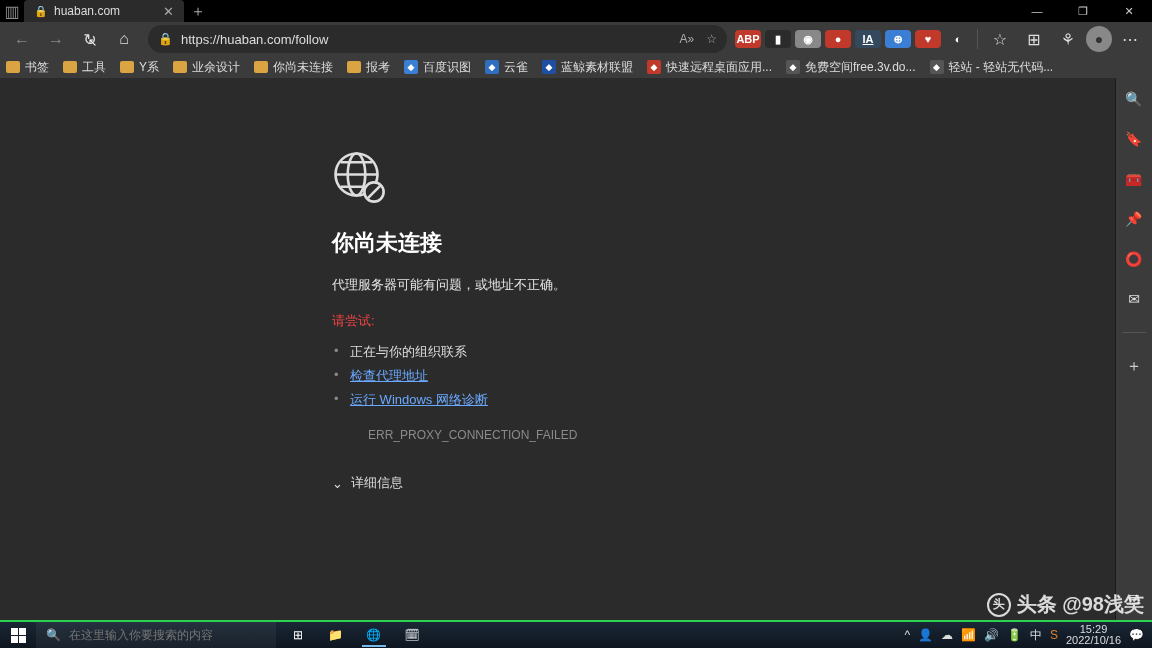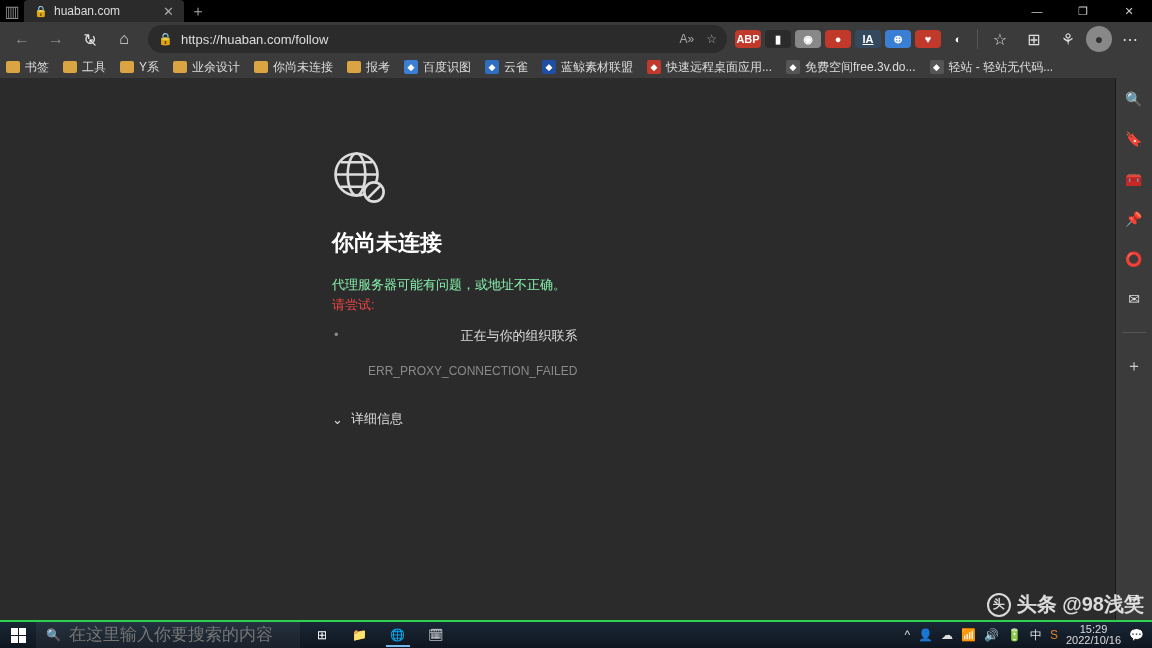--- a/index.html
+++ b/index.html
@@ -34,45 +34,45 @@
 .bm { display:flex; align-items:center; gap:5px; white-space:nowrap; }
 .bm .folder { width:14px; height:12px; background:#d9a441; border-radius:2px; }
 .bm .fav { width:14px; height:14px; border-radius:2px; display:flex; align-items:center; justify-content:center; font-size:9px; color:#fff; }
 
 
 .content-wrap { position:relative; height: calc(648px - 22px - 34px - 22px - 28px); display:flex; }
 .page { flex:1; background:#2b2b2b; display:flex; border-right:1px solid #1a1a1a; }
 .page-inner { margin-left:332px; margin-top:72px; max-width:520px; }
 .globe-icon svg { width:56px; height:56px; }
 .err-title { font-size:22px; font-weight:600; color:#fff; margin-top:18px; margin-bottom:18px; }
-.err-msg { font-size:13px; color:#86efac; margin-bottom:2px; }
+.err-msg { font-size:13px; color:#e5e5e5; margin-bottom:18px; }
 .err-try { font-size:13px; font-weight:400; color:#ef4444; margin-bottom:10px; }
 .err-list { list-style:none; font-size:13px; color:#ddd; }
-.err-list li { padding:3px 0 3px 18px; position:relative;text-align:right; }
+.err-list li { padding:3px 0 3px 18px; position:relative; }
 .err-list li::before { content:"•"; position:absolute; left:2px; color:#888; }
 .err-list a { color:#6aa9ff; text-decoration:underline; }
 .err-code { font-size:12px; color:#8a8a8a; margin-top:16px;margin-left:36px; }
 .details { margin-top:32px; display:flex; align-items:center; gap:8px; font-size:13px; color:#ddd; }
 
 .sidebar { width:36px; background:#3b3b3b; display:flex; flex-direction:column; align-items:center; padding-top:10px; gap:18px; }
 .sb-item { width:22px; height:22px; display:flex; align-items:center; justify-content:center; font-size:14px; border-radius:4px; }
 .sb-split { border-top:1px solid #555; width:24px; margin:4px 0; }
 .sb-add { color:#ccc; font-size:16px; }
 .sb-bottom { margin-top:auto; margin-bottom:10px; color:#ccc; }
 
 .watermark { position:absolute; right:8px; bottom:2px; font-size:20px; font-weight:bold; color:#eee; opacity:.9; display:flex; align-items:center; gap:6px; }
 .wm-logo { width:24px; height:24px; border-radius:50%; border:2px solid #eee; display:flex; align-items:center; justify-content:center; font-size:12px; }
 
 
 .taskbar { height:28px; background:linear-gradient(#1a2735,#0e1620); display:flex; align-items:center; color:#fff; font-size:12px; border-top:2px solid #2bd14f; }
 .startbtn { width:36px; height:100%; display:flex; align-items:center; justify-content:center; }
 .startbtn .win { display:grid; grid-template-columns:7px 7px; grid-template-rows:7px 7px; gap:1px; }
 .startbtn .win span { background:#fff; }
 .search { flex: 0 0 240px; height:100%; display:flex; align-items:center; gap:8px; padding:0 10px; color:#ccc; background:rgba(255,255,255,.05); }
-.search input { flex:1; background:transparent; border:none; outline:none; color:#ccc; font-size:17px; }
+.search input { flex:1; background:transparent; border:none; outline:none; color:#ccc; font-size:12px; }
 .tb-apps { display:flex; align-items:center; gap:6px; margin-left:6px; }
 .tb-app { width:32px; height:24px; display:flex; align-items:center; justify-content:center; border-radius:2px; position:relative; }
 .tb-app.active::after { content:""; position:absolute; bottom:0; left:4px; right:4px; height:2px; background:#76b9ed; }
 .tray { margin-left:auto; display:flex; align-items:center; gap:8px; padding:0 8px; color:#ddd; font-size:11px; }
 .tray .datetime { text-align:center; line-height:1; }
 .tray .ic { font-size:12px; }
 </style>
 </head>
 <body>
 
@@ -189,20 +189,22 @@
           <line x1="10" y1="42" x2="46" y2="42"></line>
           <circle cx="48" cy="48" r="11" fill="#2b2b2b"></circle>
           <line x1="41" y1="55" x2="55" y2="41"></line>
         </svg>
       </div>
       <div class="err-title">你尚未连接</div>
       <div class="err-msg">代理服务器可能有问题，或地址不正确。</div>
       <div class="err-try">请尝试:</div>
       <ul class="err-list" id="err-list">
           <li>正在与你的组织联系</li>
+          <li><a href="#">检查代理地址</a></li>
+          <li><a href="#">运行 Windows 网络诊断</a></li>
         </ul>
       <div class="err-code">ERR_PROXY_CONNECTION_FAILED</div>
       <div class="details">
         <span>⌄</span>
         <span>详细信息</span>
       </div>
     </div>
   </div>
   <div class="sidebar" id="edge-sidebar">
   <div class="sb-item">🔍</div>

